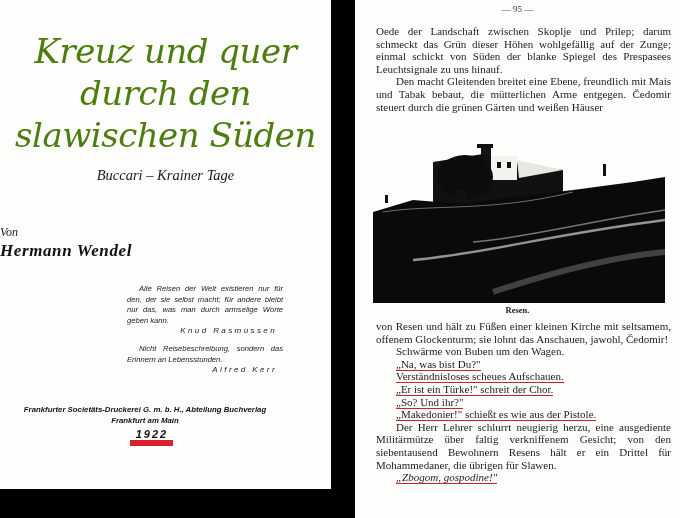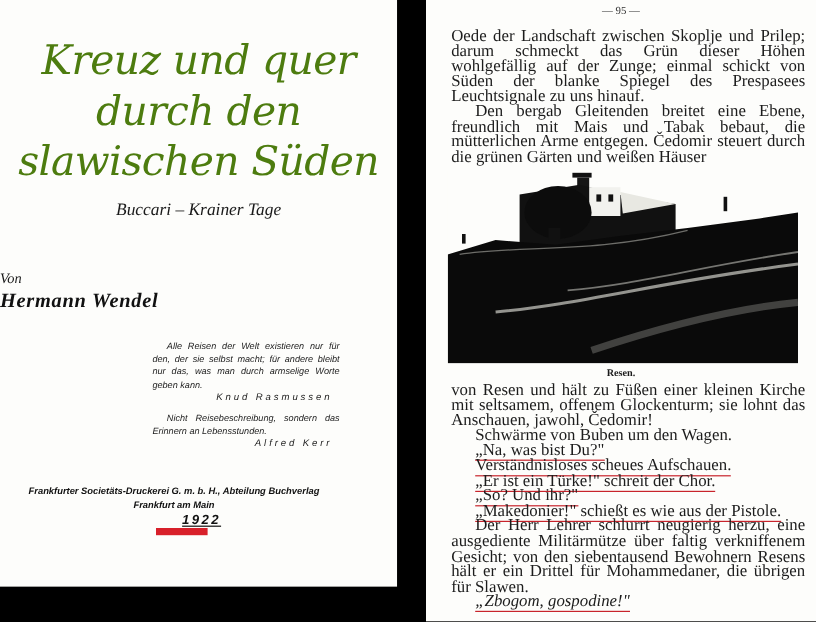--- a/index.html
+++ b/index.html
@@ -51,36 +51,36 @@
     display:block; text-align:right; letter-spacing:2.4px; font-size:8px; padding-right:6px; margin-top:0;
   }
   .quote1 { top:284px; }
   .quote2 { top:344px; }
   .publisher {
     position:absolute; left:0; width:290px; top:405px;
     text-align:center; font-family:"Liberation Sans", sans-serif; font-style:italic; font-weight:bold;
     font-size:7.8px; line-height:10.8px; color:#111;
   }
   .year {
-    position:absolute; left:146px; width:44px; top:428px; text-align:center;
+    position:absolute; left:130px; width:44px; top:428px; text-align:center;
     font-family:"Liberation Sans", sans-serif; font-style:italic; font-weight:bold;
-    font-size:11px; letter-spacing:2px; color:#111;text-decoration:underline;
+    font-size:11px; letter-spacing:2px; color:#111;
   }
   .year-bar {
     position:absolute; left:130px; top:440px; width:43px; height:6px; background:#d8202a;
   }
 
   
   .page-num {
     position:absolute; left:0; width:325px; top:4px; text-align:center;
     font-family:"Liberation Serif", serif; font-size:9px; color:#333;
   }
   .body-text {
     position:absolute; left:21px; width:295px;
-    font-family:"Liberation Serif", serif; font-size:14px; line-height:12.6px; color:#1c1c1c;
+    font-family:"Liberation Serif", serif; font-size:11px; line-height:12.6px; color:#1c1c1c;
   }
   .body-text p { text-align:justify; text-align-last:left; }
   .body-text p.ind { text-indent:20px; }
   .block1 { top:25px; }
   .block2 { top:320px; }
   .line { display:block; white-space:nowrap; }
   .line.ind { padding-left:20px; }
   .u { border-bottom:1.6px solid #c8242c; padding-bottom:0; }
   .it { font-style:italic; }
 
@@ -130,21 +130,21 @@
 </div>
 
 <div class="page-left-bottom-band"></div>
 <div class="divider"></div>
 
 <div class="page-right">
   <div class="page-num">— 95 —</div>
 
   <div class="body-text block1">
     <p>Oede der Landschaft zwischen Skoplje und Prilep; darum schmeckt das Grün dieser Höhen wohlgefällig auf der Zunge; einmal schickt von Süden der blanke Spiegel des Prespasees Leuchtsignale zu uns hinauf.</p>
-    <p class="ind">Den bergab Gleitenden breitet eine Ebene, freundlich mit Mais und Tabak bebaut, die mütterlichen Arme entgegen. Čedomir steuert durch die grünen Gärten und weißen Häuser</p>
+    <p class="ind">Den macht Gleitenden breitet eine Ebene, freundlich mit Mais und Tabak bebaut, die mütterlichen Arme entgegen. Čedomir steuert durch die grünen Gärten und weißen Häuser</p>
   </div>
 
   <div class="photo">
     <svg width="292" height="161" viewBox="0 0 292 161">
       <rect x="0" y="0" width="292" height="161" fill="#fdfdfb"></rect>
 
       <rect x="104" y="2" width="16" height="4" fill="#111"></rect>
       <rect x="108" y="6" width="10" height="10" fill="#151515"></rect>
 
       <polygon points="60,20 110,12 150,22 190,28 190,60 60,70" fill="#111"></polygon>

